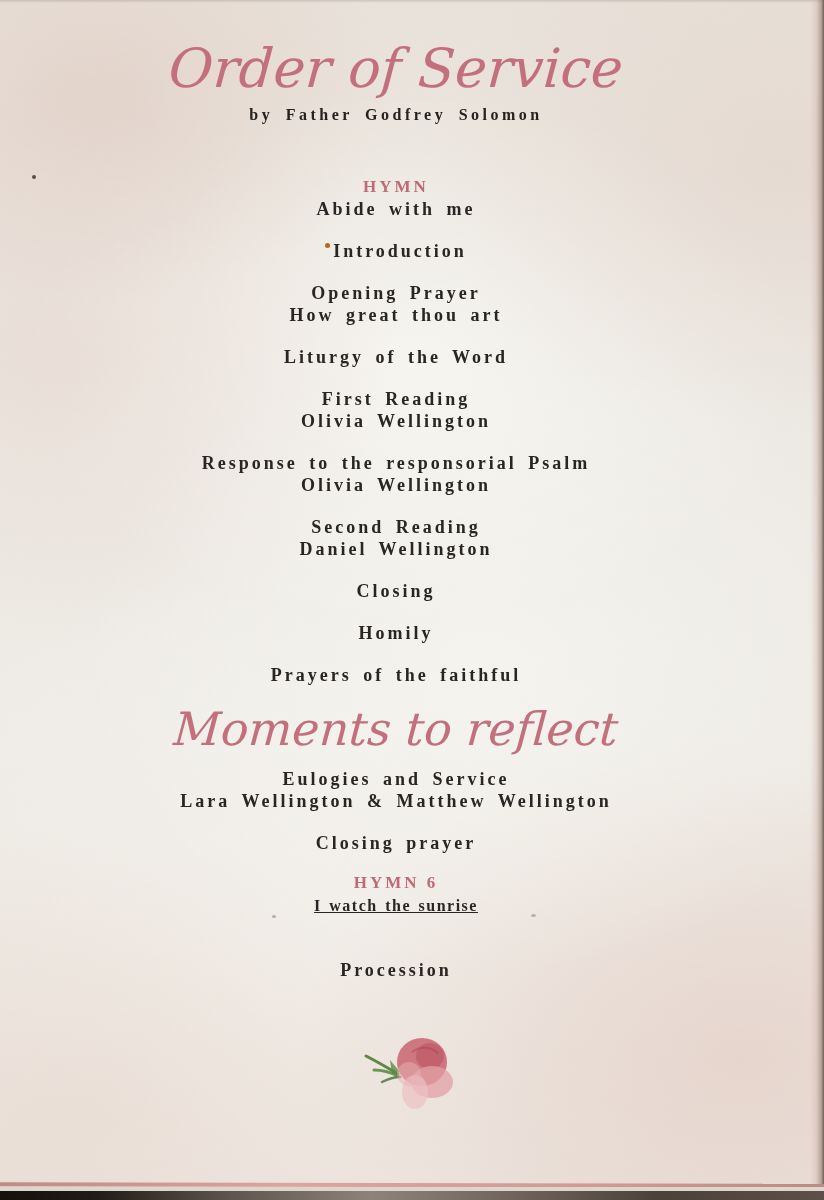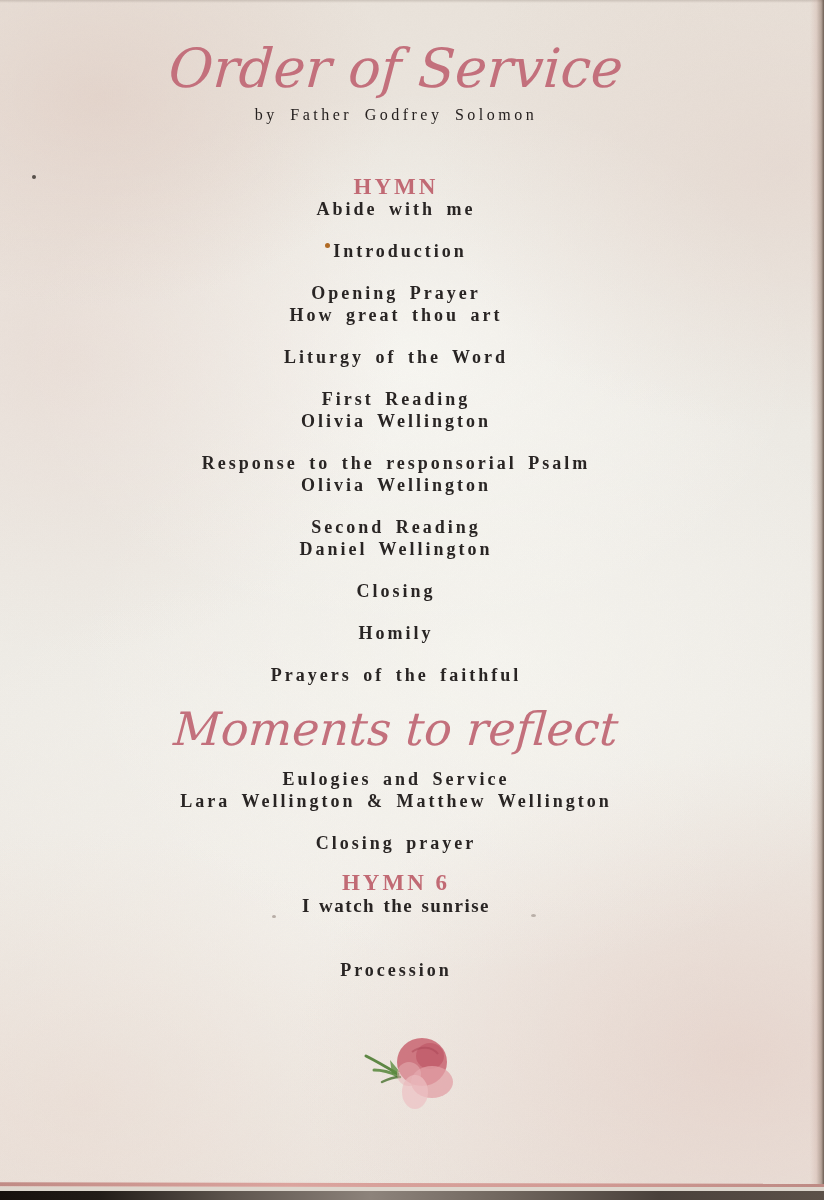--- a/index.html
+++ b/index.html
@@ -33,37 +33,37 @@
   .script-title {
     font-family: "DejaVu Serif", serif;
     font-style: italic;
     font-weight: 400;
     color: #c3707c;
     transform: skewX(-4deg);
   }
   .title { margin-top: 38px; font-size: 54px; line-height: 62px; }
   .byline {
     margin-top: 4px; line-height: 22px;
-    font-size: 16px; font-weight: 400; letter-spacing: 3.5px; word-spacing: 5px;
+    font-size: 16px; font-weight: 700; letter-spacing: 3.5px; word-spacing: 5px;
     color: #262120;
   }
 
   .line {
     font-size: 18px; font-weight: 700; line-height: 22px;
     letter-spacing: 3px; word-spacing: 4px; color: #292524;
   }
   .hymn-label {
-    font-size: 23px; font-weight: 700; line-height: 22px;
+    font-size: 17px; font-weight: 700; line-height: 22px;
     letter-spacing: 3px; color: #c16a74;
   }
   .gap20 { margin-top: 20px; }
   .gap18 { margin-top: 18px; }
   .moments { margin-top: 14px; font-size: 46px; line-height: 58px; }
   .eulogies { margin-top: 10px; }
-  .sunrise { font-size: 19px; letter-spacing: 1.5px; line-height: 23px; word-spacing: 2px; }
+  .sunrise { font-size: 16px; letter-spacing: 1.5px; line-height: 23px; word-spacing: 2px; text-decoration: underline; }
   .procession { margin-top: 42px; }
 
   .ink-dot {
     display: inline-block; width: 5px; height: 5px; border-radius: 50%;
     background: #b06a24; margin-right: 3px; vertical-align: 9px;
   }
   .speck { position: absolute; border-radius: 50%; }
   .speck-a { left: 32px;  top: 175px; width: 4px; height: 4px; background: #57504a; }
   .speck-b { left: 272px; top: 915px; width: 4px; height: 3px; background: #b7ada6; }
   .speck-c { left: 531px; top: 914px; width: 5px; height: 3px; background: #b9afa8; }

